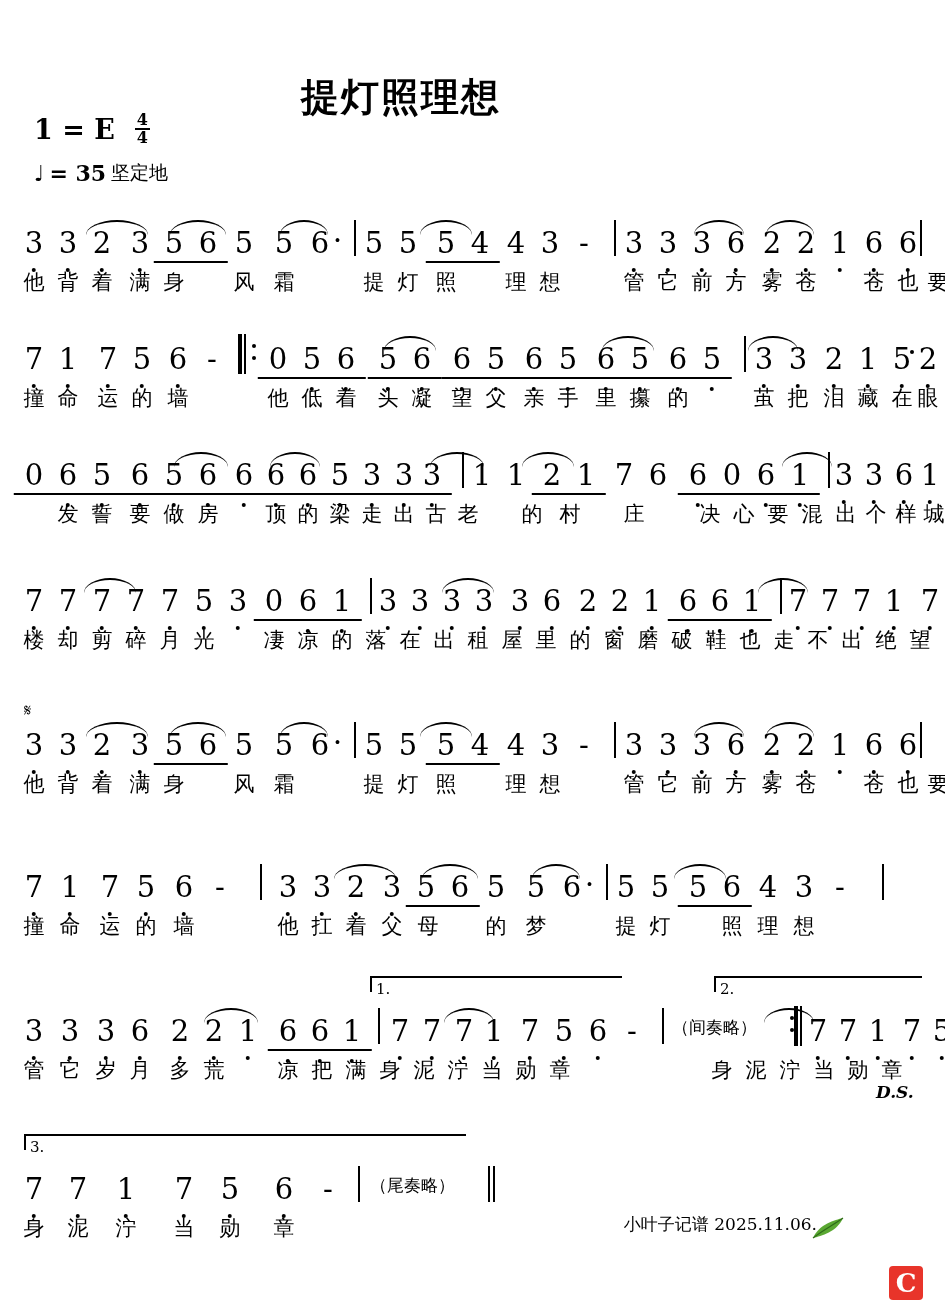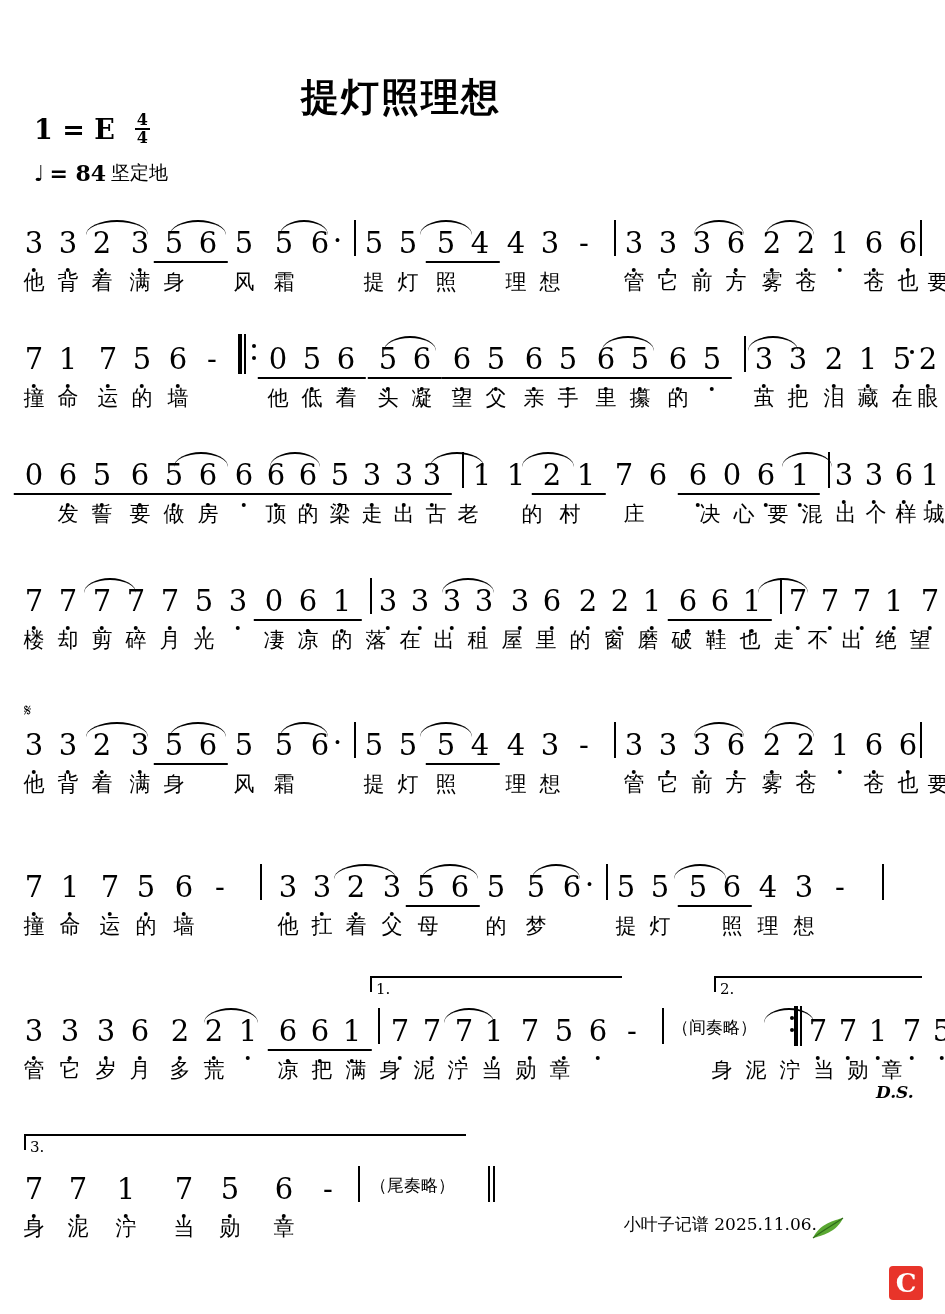--- a/index.html
+++ b/index.html
@@ -103,21 +103,21 @@
   <div class="key-block">
     <div class="key-line">
       <span>1 = E</span>
       <span class="frac">
         <span class="num">4</span>
         <span class="den">4</span>
       </span>
     </div>
     <div class="tempo-line">
       <span class="tempo-note">♩</span>
-      <span>= 84</span>
+      <span>= 35</span>
       <span class="tempo-mark">坚定地</span>
     </div>
   </div>
 
 
   <div class="system" style="top:212px;">
     <div class="notes">
       <div class="slur" style="left:64px;top:8px;width:62px;"></div>
       <div class="slur" style="left:148px;top:8px;width:56px;"></div>
       <div class="slur" style="left:258px;top:8px;width:48px;"></div>

